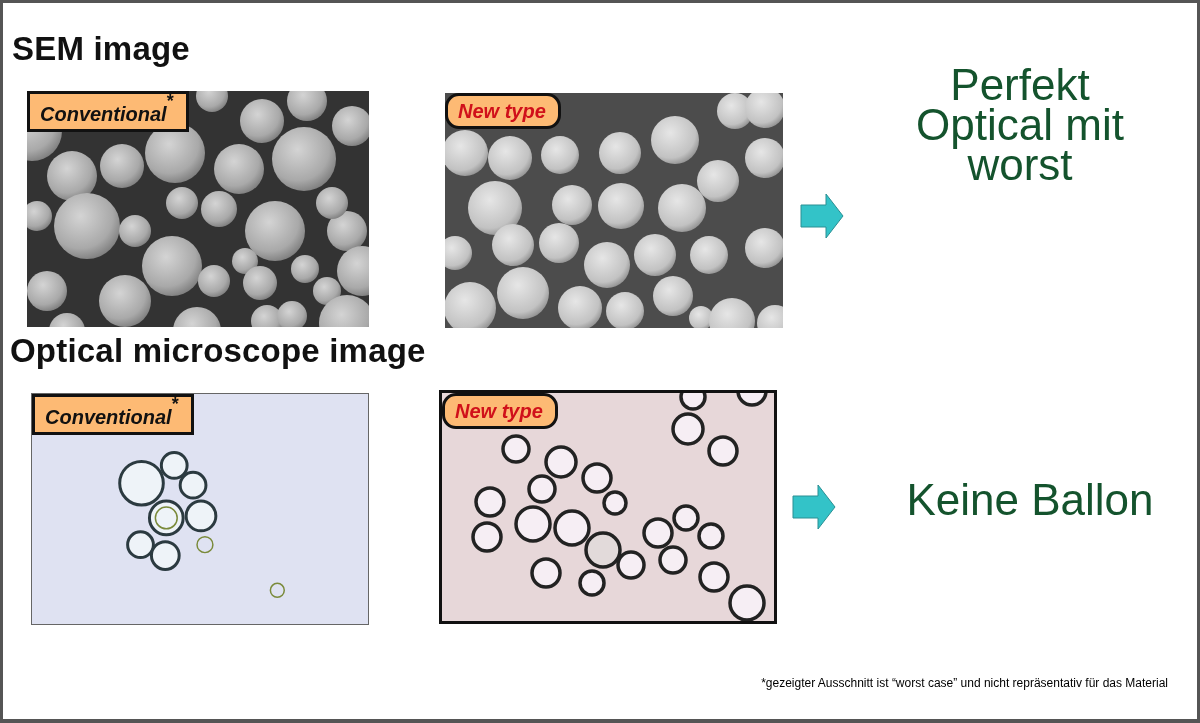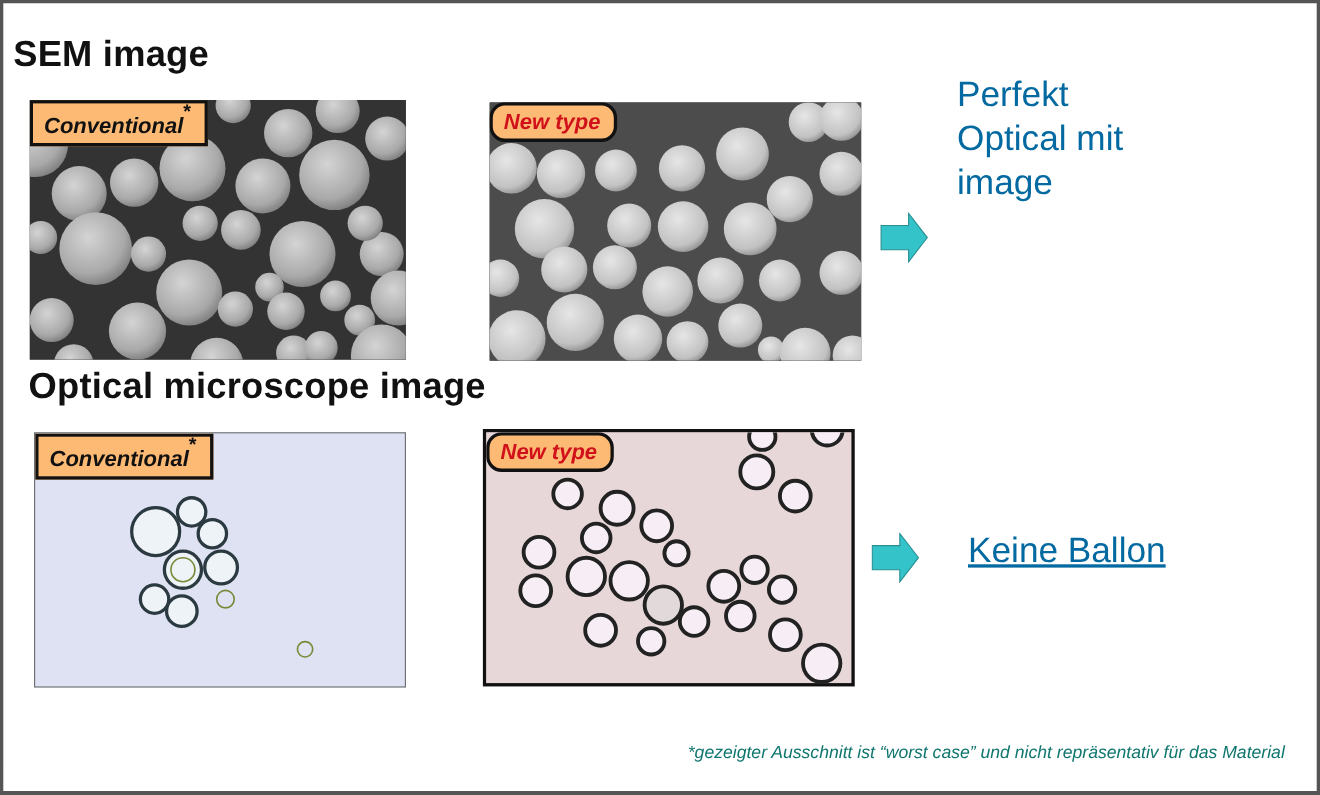--- a/index.html
+++ b/index.html
@@ -7,22 +7,22 @@
   body { font-family: "Liberation Sans", sans-serif; position: relative; }
   .frame { position: absolute; left: 0; top: 0; width: 1200px; height: 723px; border-top: 3px solid #555; border-left: 3px solid #555; border-right: 3px solid #555; border-bottom: 4px solid #555; background: #fff; }
   .section-title { position: absolute; font-weight: bold; color: #111; font-size: 33px; letter-spacing: 0.2px; }
   .img-panel { position: absolute; overflow: hidden; }
   .img-panel svg { display: block; width: 100%; height: 100%; }
   .label-box { position: absolute; left: 0; top: 0; background: #fdba74; border: 3px solid #111; font-weight: bold; font-style: italic; font-size: 20px; padding: 4px 12px 4px 10px; line-height: 1.1; }
   .label-box.conv { color: #111; }
   .label-box.new { color: #d0101a; border-radius: 14px; }
   .label-box sup { font-size: 18px; font-style: normal; position: relative; top: -6px; }
   .arrow { position: absolute; width: 44px; height: 46px; }
-  .result-text { position: absolute; text-align: left; color: #0369a1; font-size: 32px; line-height: 40px; }
-  .footnote { position: absolute; right: 32px; top: 676px; font-size: 16px; color: #0f766e; font-style: italic; }
+  .result-text { position: absolute; text-align: center; color: #14532d; font-size: 44px; line-height: 40px; }
+  .footnote { position: absolute; right: 32px; top: 676px; font-size: 12px; color: #000000; }
 </style>
 </head>
 <body>
 
 <div class="frame"></div>
 
 <div class="section-title" style="left:12px; top:30px;">SEM image</div>
 
 <div class="img-panel" style="left:27px; top:91px; width:342px; height:236px; background:#3a3a3a;">
   <svg viewBox="0 0 342 236">
@@ -120,24 +120,24 @@
   </div>
 </div>
 
 <svg class="arrow" style="left:800px; top:193px;" viewBox="0 0 44 46">
   <path d="M1 12 H26 V1 L43 23 L26 45 V34 H1 Z" fill="#33c3c8" stroke="#2a8f93" stroke-width="1"></path>
 </svg>
 
 <div class="result-text" style="left:870px; top:65px; width:300px;">
   <div>Perfekt</div>
   <div>Optical mit</div>
-  <div>image</div>
-</div>
-
-<div class="section-title" style="left:26px; top:332px;">Optical microscope image</div>
+  <div>worst</div>
+</div>
+
+<div class="section-title" style="left:10px; top:332px;">Optical microscope image</div>
 
 <div class="img-panel" style="left:31px; top:393px; width:338px; height:232px; background:#dfe3f3; border:1px solid #666;">
   <svg viewBox="0 0 338 232">
     <rect width="338" height="232" fill="#dfe2f2"></rect>
     <g fill="#eef3f8" stroke="#2b3a40" stroke-width="3">
       <circle cx="110" cy="90" r="22"></circle>
         <circle cx="143" cy="72" r="13"></circle>
         <circle cx="162" cy="92" r="13"></circle>
       <circle cx="135" cy="125" r="17"></circle>
         <circle cx="170" cy="123" r="15"></circle>
@@ -200,17 +200,17 @@
   </svg>
   <div class="label-box new" style="border-width:3px;">
     <span>New type</span>
   </div>
 </div>
 
 <svg class="arrow" style="left:792px; top:484px;" viewBox="0 0 44 46">
   <path d="M1 12 H26 V1 L43 23 L26 45 V34 H1 Z" fill="#33c3c8" stroke="#2a8f93" stroke-width="1"></path>
 </svg>
 
-<div class="result-text" style="left:880px; top:480px; width:300px;text-decoration:underline;">
+<div class="result-text" style="left:880px; top:480px; width:300px;">
   <div>Keine Ballon</div>
 </div>
 
 <div class="footnote">*gezeigter Ausschnitt ist  “worst case” und nicht repräsentativ für das Material</div>
 
 </body></html>

